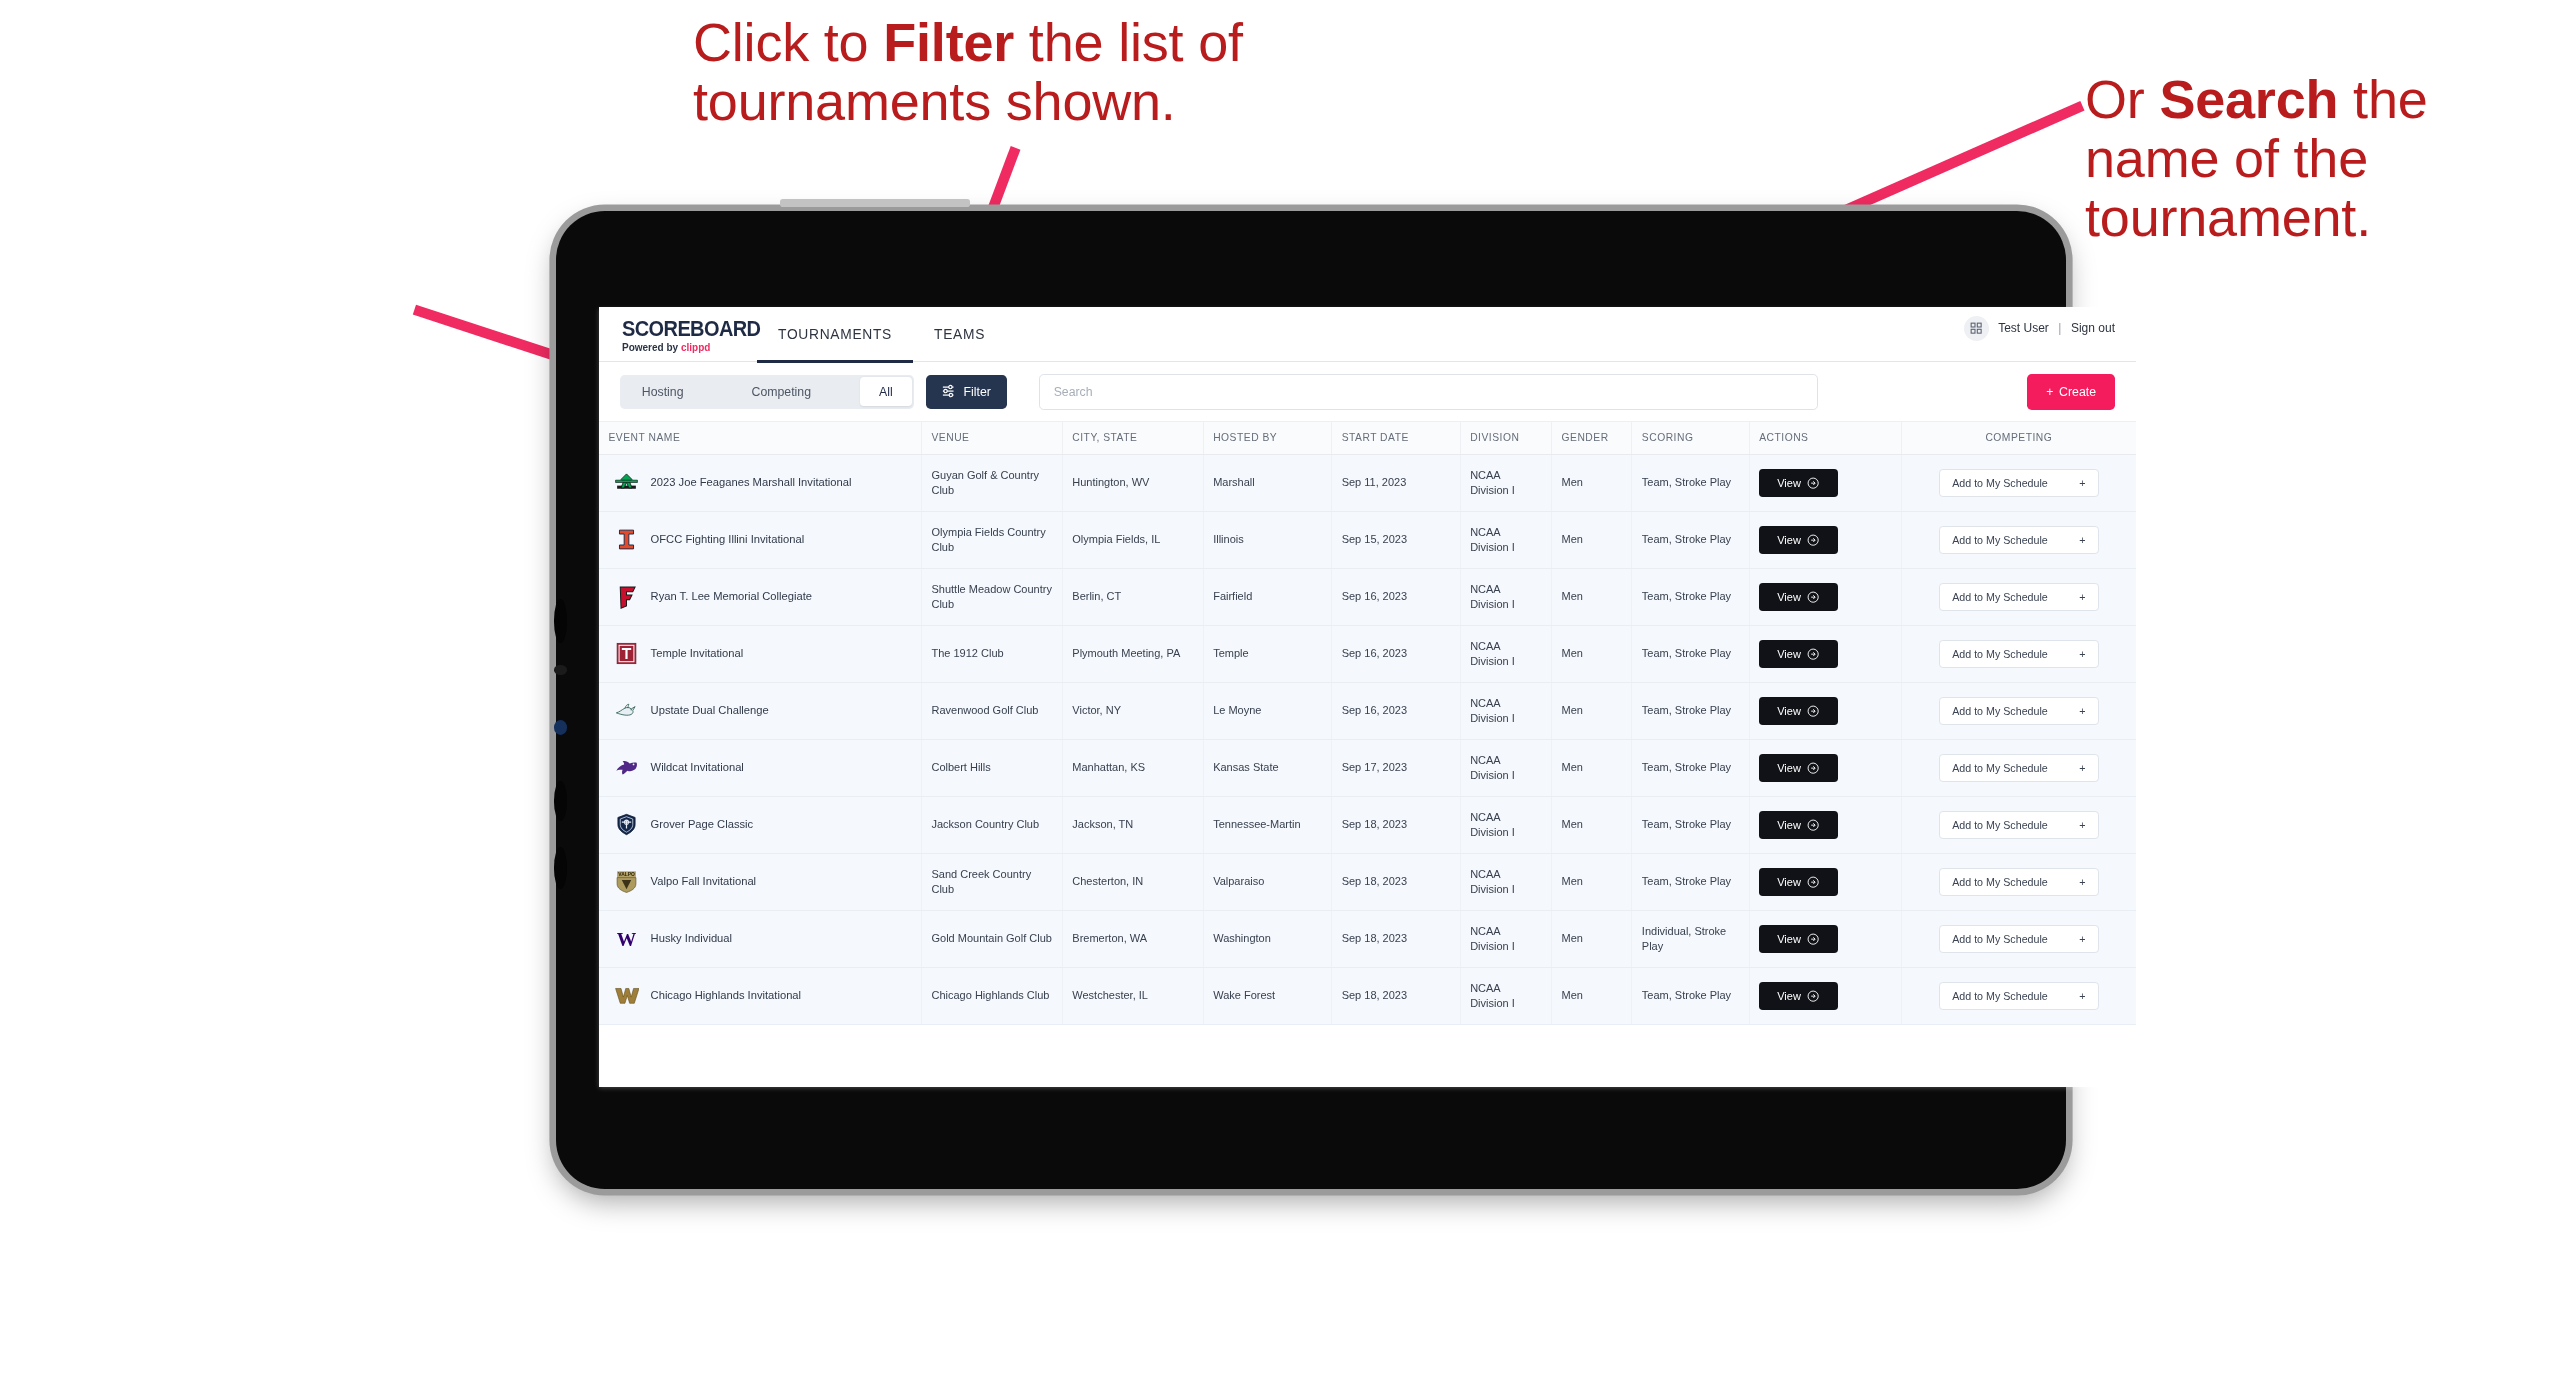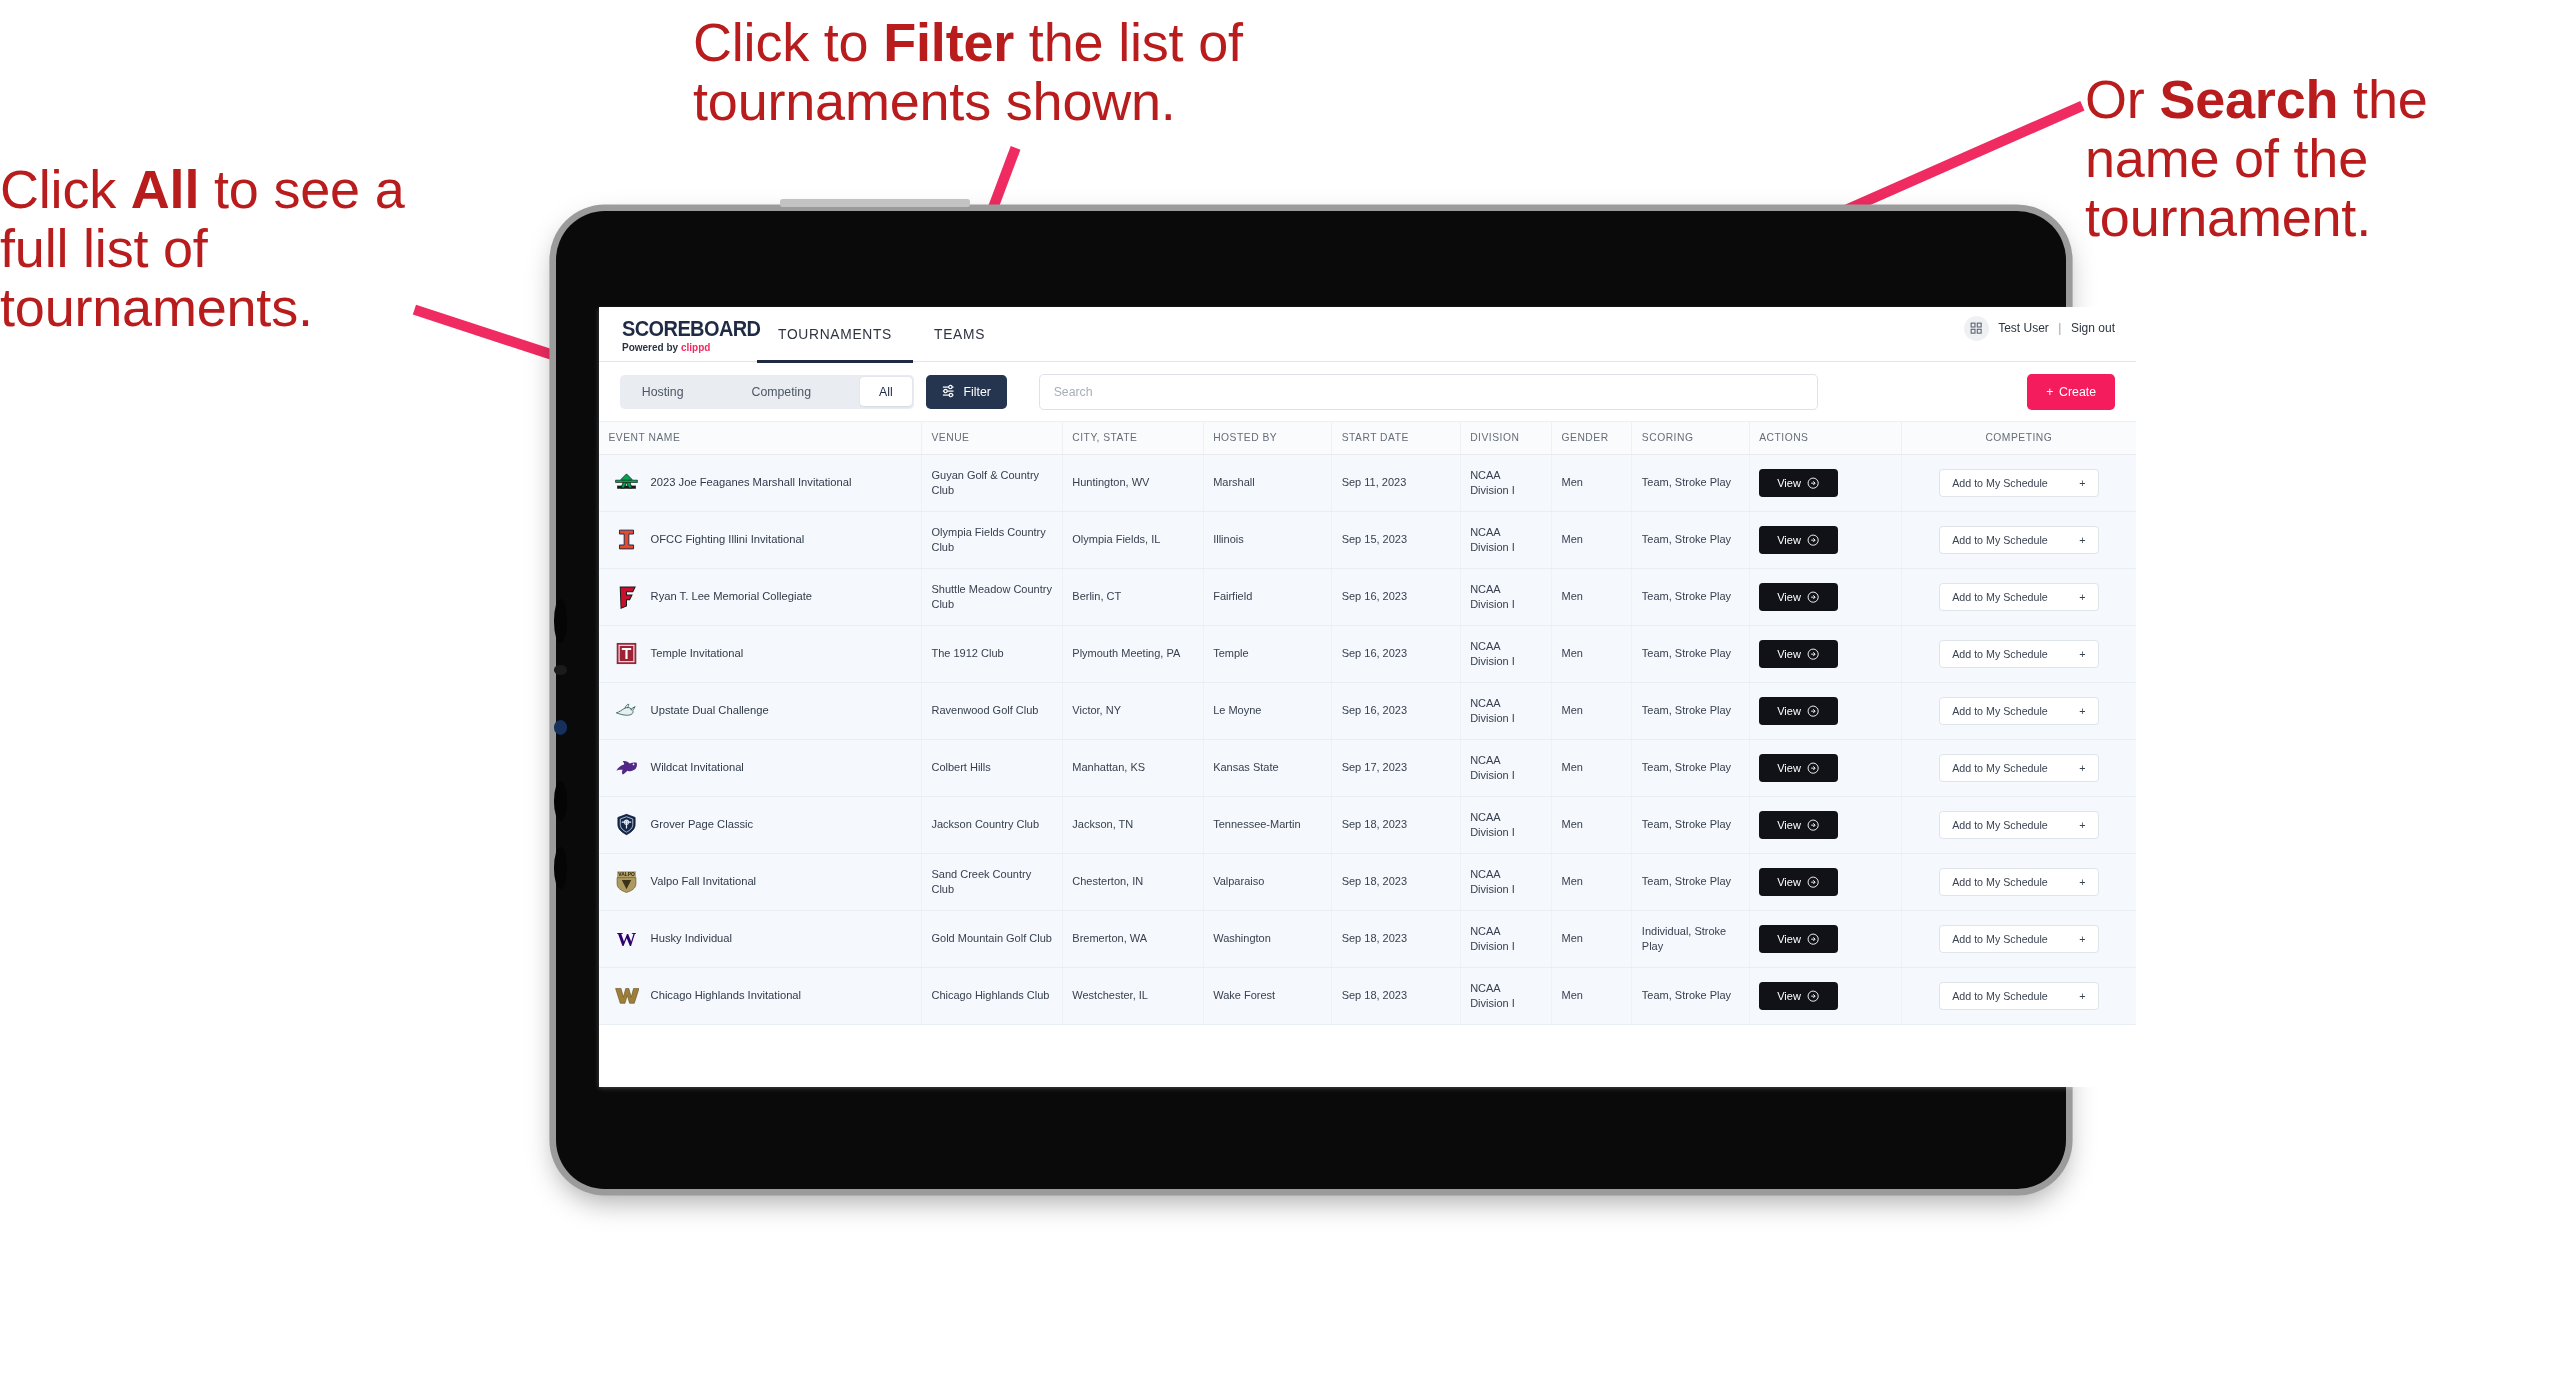--- a/index.html
+++ b/index.html
@@ -215,21 +215,20 @@
     font-size: 10.7px; border: 1.1px solid #dfe3ea; border-radius: 3.8px;
     height: 28.5px; padding: 0 12.3px; cursor: pointer; min-width: 160px;
     font-family: "Liberation Sans", sans-serif;
   }
 </style>
 </head>
 <body>
 
 <div id="stage">
 
-  <div class="anno" id="anno-all">Click <b>All</b> to see a full list of tournaments.</div>
   <div class="anno" id="anno-filter">Click to <b>Filter</b> the list of tournaments shown.</div>
   <div class="anno" id="anno-search">Or <b>Search</b> the name of the tournament.</div>
 
   <svg class="arrow" id="arrow-all" style="left:408px; top:304px;" width="361" height="123" viewBox="0 0 380 130">
     <path d="M6 6 L330 112" stroke="#ef2b61" stroke-width="11" fill="none"></path>
     <path d="M372 126 L316 78 L318 118 Z" fill="#ef2b61"></path>
   </svg>
 
   <svg class="arrow" id="arrow-filter" style="left:902px; top:142px;" width="142" height="256" viewBox="0 0 150 270">
     <path d="M120 6 L44 208" stroke="#ef2b61" stroke-width="11" fill="none"></path>

